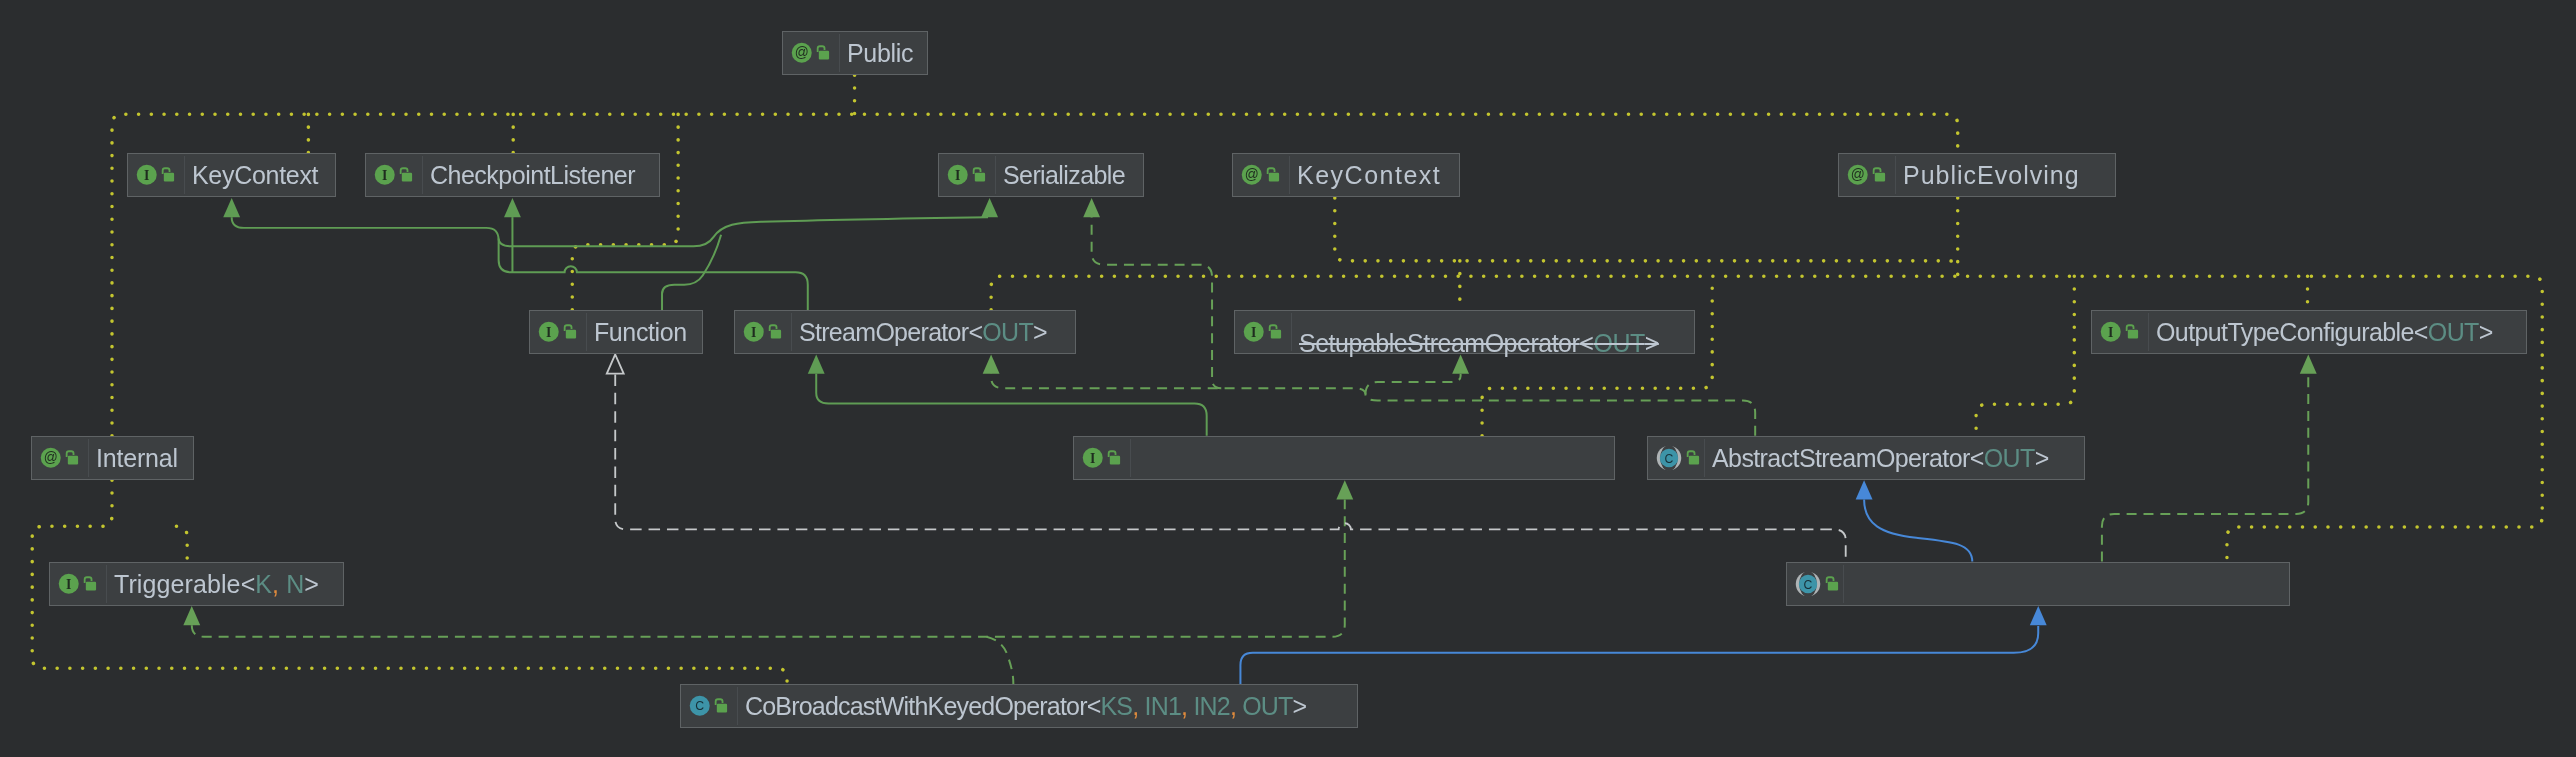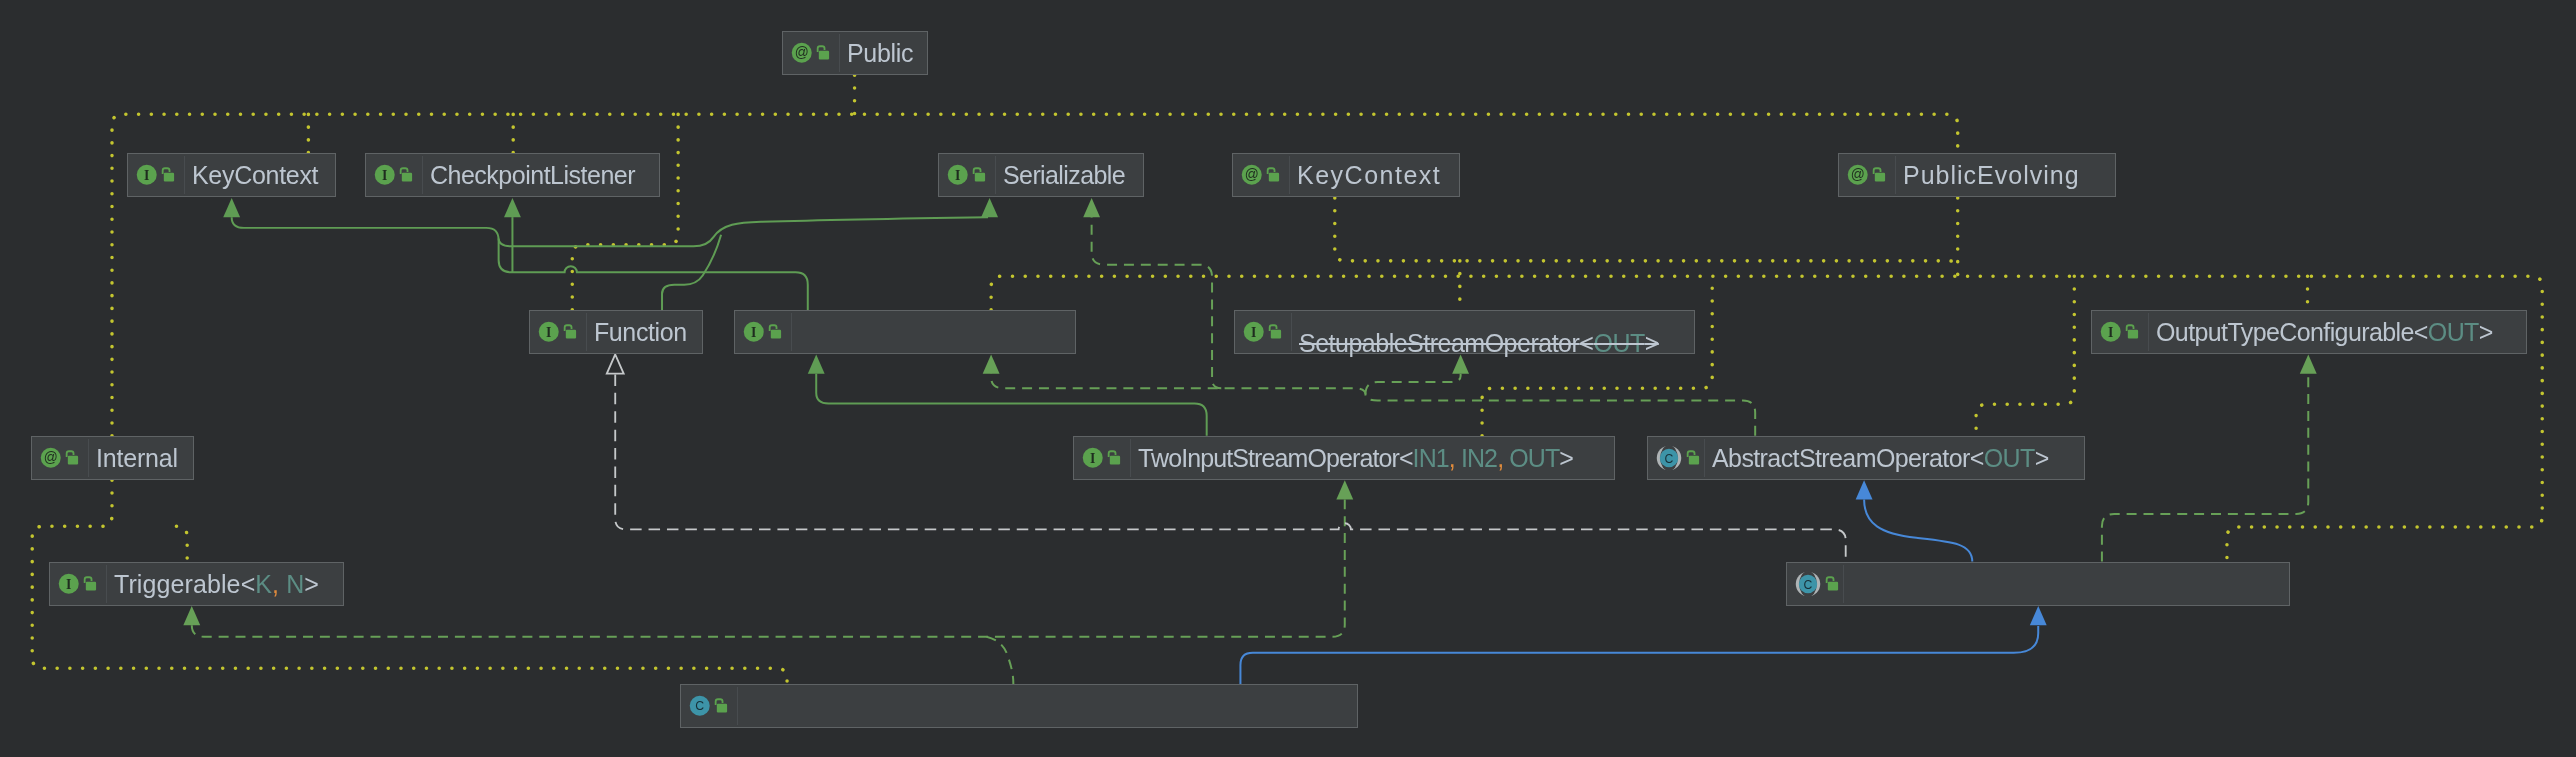--- a/index.html
+++ b/index.html
@@ -151,20 +151,21 @@
       <div class="icons">
         <svg width="21.5" height="21.5" viewBox="0 0 28 28">
           <circle cx="14" cy="14" r="13" fill="#5ba24e"></circle>
           <text x="14" y="20.5" font-family="Liberation Serif" font-size="18" font-weight="bold" fill="#1f2d1f" text-anchor="middle">I</text>
         </svg>
         <svg width="16" height="21.5" viewBox="0 0 21 28">
           <path d="M3.5 13 V8.5 Q3.5 5.5 6.5 5.5 L9.5 5.5 Q12.5 5.5 12.5 8.5 L12.5 10.5" fill="none" stroke="#5ba24e" stroke-width="2.4"></path>
           <rect x="5" y="11.5" width="13.5" height="11.5" rx="1.5" fill="#5ba24e"></rect>
         </svg>
       </div>
+      <div class="lbl" id="t_strop" style="letter-spacing:-0.7px">StreamOperator<span class="b">&lt;</span><span class="p">OUT</span><span class="b">&gt;</span></div>
     </div>
 <div class="node strike" style="left:1234px;top:310px;width:461px">
       <div class="icons">
         <svg width="21.5" height="21.5" viewBox="0 0 28 28">
           <circle cx="14" cy="14" r="13" fill="#5ba24e"></circle>
           <text x="14" y="20.5" font-family="Liberation Serif" font-size="18" font-weight="bold" fill="#1f2d1f" text-anchor="middle">I</text>
         </svg>
         <svg width="16" height="21.5" viewBox="0 0 21 28">
           <path d="M3.5 13 V8.5 Q3.5 5.5 6.5 5.5 L9.5 5.5 Q12.5 5.5 12.5 8.5 L12.5 10.5" fill="none" stroke="#5ba24e" stroke-width="2.4"></path>
           <rect x="5" y="11.5" width="13.5" height="11.5" rx="1.5" fill="#5ba24e"></rect>
@@ -202,21 +203,20 @@
       <div class="icons">
         <svg width="21.5" height="21.5" viewBox="0 0 28 28">
           <circle cx="14" cy="14" r="13" fill="#5ba24e"></circle>
           <text x="14" y="20.5" font-family="Liberation Serif" font-size="18" font-weight="bold" fill="#1f2d1f" text-anchor="middle">I</text>
         </svg>
         <svg width="16" height="21.5" viewBox="0 0 21 28">
           <path d="M3.5 13 V8.5 Q3.5 5.5 6.5 5.5 L9.5 5.5 Q12.5 5.5 12.5 8.5 L12.5 10.5" fill="none" stroke="#5ba24e" stroke-width="2.4"></path>
           <rect x="5" y="11.5" width="13.5" height="11.5" rx="1.5" fill="#5ba24e"></rect>
         </svg>
       </div>
-      <div class="lbl" id="t_twoin" style="letter-spacing:-0.9px">TwoInputStreamOperator<span class="b">&lt;</span><span class="p">IN1</span><span class="o">,</span> <span class="p">IN2</span><span class="o">,</span> <span class="p">OUT</span><span class="b">&gt;</span></div>
     </div>
 <div class="node" style="left:1647px;top:436px;width:438px">
       <div class="icons">
         <svg width="26" height="26" viewBox="0 0 34 34">
           <circle cx="17" cy="17" r="16" fill="#aeb3b5"></circle>
           <ellipse cx="17" cy="17" rx="11.5" ry="17" fill="#3c3f41"></ellipse>
           <circle cx="17" cy="17" r="12" fill="#3d94a8"></circle>
           <text x="17" y="23" font-family="Liberation Sans" font-size="16" fill="#173038" text-anchor="middle">C</text>
         </svg>
         <svg width="16" height="21.5" viewBox="0 0 21 28">
@@ -257,14 +257,15 @@
       <div class="icons">
         <svg width="21.5" height="21.5" viewBox="0 0 28 28">
           <circle cx="14" cy="14" r="13" fill="#3d94a8"></circle>
           <text x="14" y="20" font-family="Liberation Sans" font-size="16" fill="#173038" text-anchor="middle">C</text>
         </svg>
         <svg width="16" height="21.5" viewBox="0 0 21 28">
           <path d="M3.5 13 V8.5 Q3.5 5.5 6.5 5.5 L9.5 5.5 Q12.5 5.5 12.5 8.5 L12.5 10.5" fill="none" stroke="#5ba24e" stroke-width="2.4"></path>
           <rect x="5" y="11.5" width="13.5" height="11.5" rx="1.5" fill="#5ba24e"></rect>
         </svg>
       </div>
+      <div class="lbl" id="t_cobr" style="letter-spacing:-0.8px">CoBroadcastWithKeyedOperator<span class="b">&lt;</span><span class="p">KS</span><span class="o">,</span> <span class="p">IN1</span><span class="o">,</span> <span class="p">IN2</span><span class="o">,</span> <span class="p">OUT</span><span class="b">&gt;</span></div>
     </div>
 </div>
 
 </body></html>

